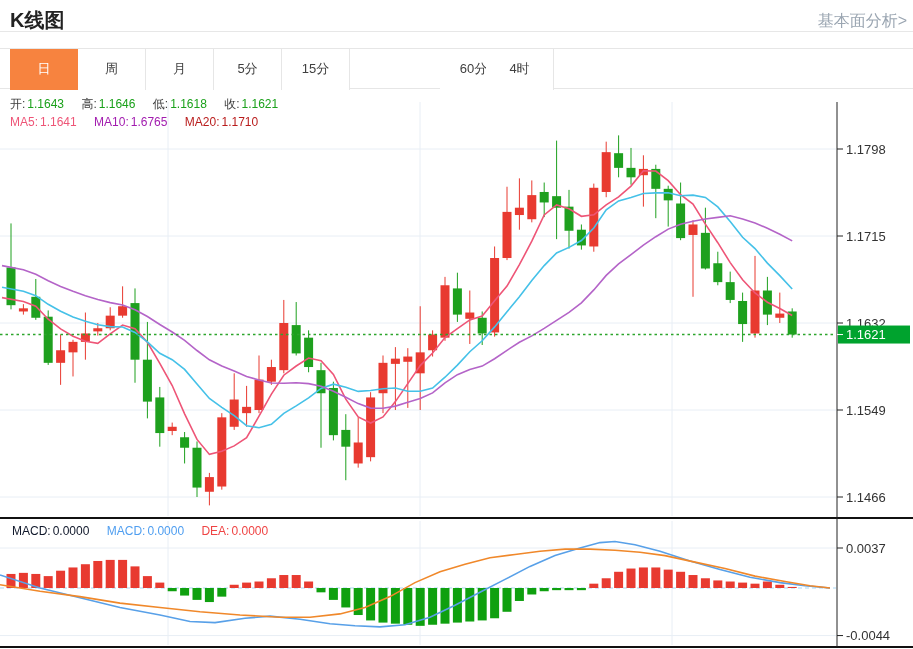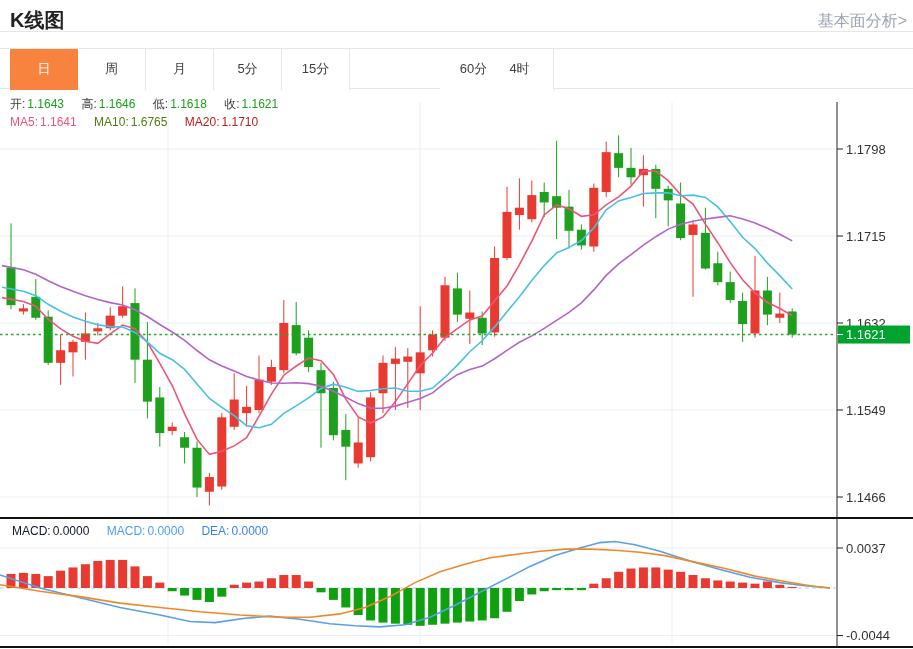--- a/index.html
+++ b/index.html
@@ -17,25 +17,25 @@
   .tab.active { background:#f7833f; color:#fff; border-color:#f7833f; }
 
   svg#chart { position:absolute; top:0; left:0; }
 
   .legend { position:absolute; font-size:12px; white-space:nowrap; }
   .legend span { margin-right:2px; }
   .legend .gap { margin-right:14px; }
   .lbl { color:#3d3d3d; }
   .val-green { color:#1ba11b; }
   .ma5 { color:#ee5577; }
-  .ma10 { color:#4d7c0f; }
+  .ma10 { color:#a21caf; }
   .ma20 { color:#b91c1c;text-align:center; }
   .macd-r { color:#0f172a; }
   .diff-b { color:#4f9ef0; }
-  .dea-o { color:#3b82f6;margin-top:44px; }
+  .dea-o { color:#ef4444;margin-top:44px; }
 </style>
 </head>
 <body>
 
 <div id="page">
 
   <div class="hdr">
     <div class="hdr-title">K线图</div>
     <a class="hdr-link">基本面分析&gt;</a>
   </div>

